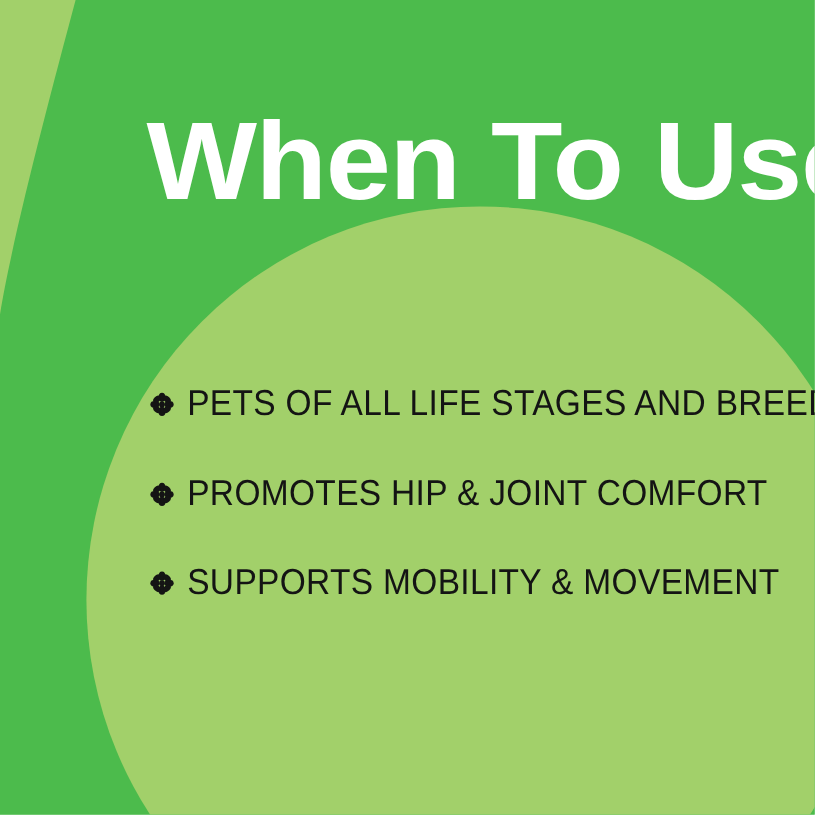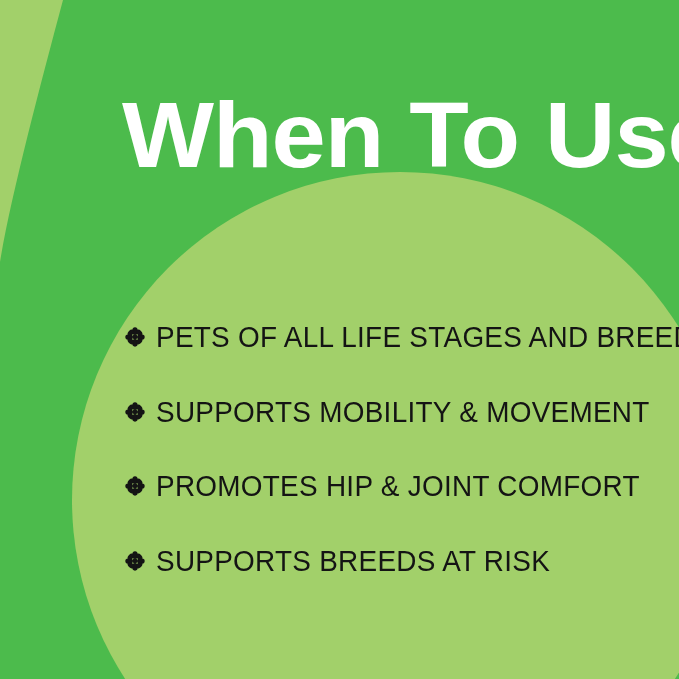--- a/index.html
+++ b/index.html
@@ -123,53 +123,37 @@
             <ellipse cx="12" cy="5.6" rx="3.1" ry="4.2"></ellipse>
             <ellipse cx="12" cy="18.4" rx="3.1" ry="4.2"></ellipse>
             <ellipse cx="5.6" cy="12" rx="4.2" ry="3.1"></ellipse>
             <ellipse cx="18.4" cy="12" rx="4.2" ry="3.1"></ellipse>
             <ellipse cx="7.4" cy="7.4" rx="3.9" ry="2.7" transform="rotate(-45 7.4 7.4)"></ellipse>
             <ellipse cx="16.6" cy="16.6" rx="3.9" ry="2.7" transform="rotate(-45 16.6 16.6)"></ellipse>
             <ellipse cx="16.6" cy="7.4" rx="3.9" ry="2.7" transform="rotate(45 16.6 7.4)"></ellipse>
             <ellipse cx="7.4" cy="16.6" rx="3.9" ry="2.7" transform="rotate(45 7.4 16.6)"></ellipse>
           </g>
         </svg>
-        <span class="benefit-text">SUPPORTS MOBILITY &amp; MOVEMENT</span>
+        <span class="benefit-text">PROMOTES HIP &amp; JOINT COMFORT</span>
       </li>
 
       <li class="benefit-item">
         <svg class="bullet-icon" viewBox="0 0 24 24">
           <g fill="#141414">
             <circle cx="12" cy="12" r="2.6"></circle>
             <ellipse cx="12" cy="5.6" rx="3.1" ry="4.2"></ellipse>
             <ellipse cx="12" cy="18.4" rx="3.1" ry="4.2"></ellipse>
             <ellipse cx="5.6" cy="12" rx="4.2" ry="3.1"></ellipse>
             <ellipse cx="18.4" cy="12" rx="4.2" ry="3.1"></ellipse>
             <ellipse cx="7.4" cy="7.4" rx="3.9" ry="2.7" transform="rotate(-45 7.4 7.4)"></ellipse>
             <ellipse cx="16.6" cy="16.6" rx="3.9" ry="2.7" transform="rotate(-45 16.6 16.6)"></ellipse>
             <ellipse cx="16.6" cy="7.4" rx="3.9" ry="2.7" transform="rotate(45 16.6 7.4)"></ellipse>
             <ellipse cx="7.4" cy="16.6" rx="3.9" ry="2.7" transform="rotate(45 7.4 16.6)"></ellipse>
           </g>
         </svg>
-        <span class="benefit-text">PROMOTES HIP &amp; JOINT COMFORT</span>
+        <span class="benefit-text">SUPPORTS MOBILITY &amp; MOVEMENT</span>
       </li>
 
 
-      <li class="benefit-item">
-        <svg class="bullet-icon" viewBox="0 0 24 24">
-          <g fill="#141414">
-            <circle cx="12" cy="12" r="2.6"></circle>
-            <ellipse cx="12" cy="5.6" rx="3.1" ry="4.2"></ellipse>
-            <ellipse cx="12" cy="18.4" rx="3.1" ry="4.2"></ellipse>
-            <ellipse cx="5.6" cy="12" rx="4.2" ry="3.1"></ellipse>
-            <ellipse cx="18.4" cy="12" rx="4.2" ry="3.1"></ellipse>
-            <ellipse cx="7.4" cy="7.4" rx="3.9" ry="2.7" transform="rotate(-45 7.4 7.4)"></ellipse>
-            <ellipse cx="16.6" cy="16.6" rx="3.9" ry="2.7" transform="rotate(-45 16.6 16.6)"></ellipse>
-            <ellipse cx="16.6" cy="7.4" rx="3.9" ry="2.7" transform="rotate(45 16.6 7.4)"></ellipse>
-            <ellipse cx="7.4" cy="16.6" rx="3.9" ry="2.7" transform="rotate(45 7.4 16.6)"></ellipse>
-          </g>
-        </svg>
-        <span class="benefit-text">SUPPORTS BREEDS AT RISK</span>
-      </li>
 
     </ul>
   </div>
 </div>
 
 </body></html>

